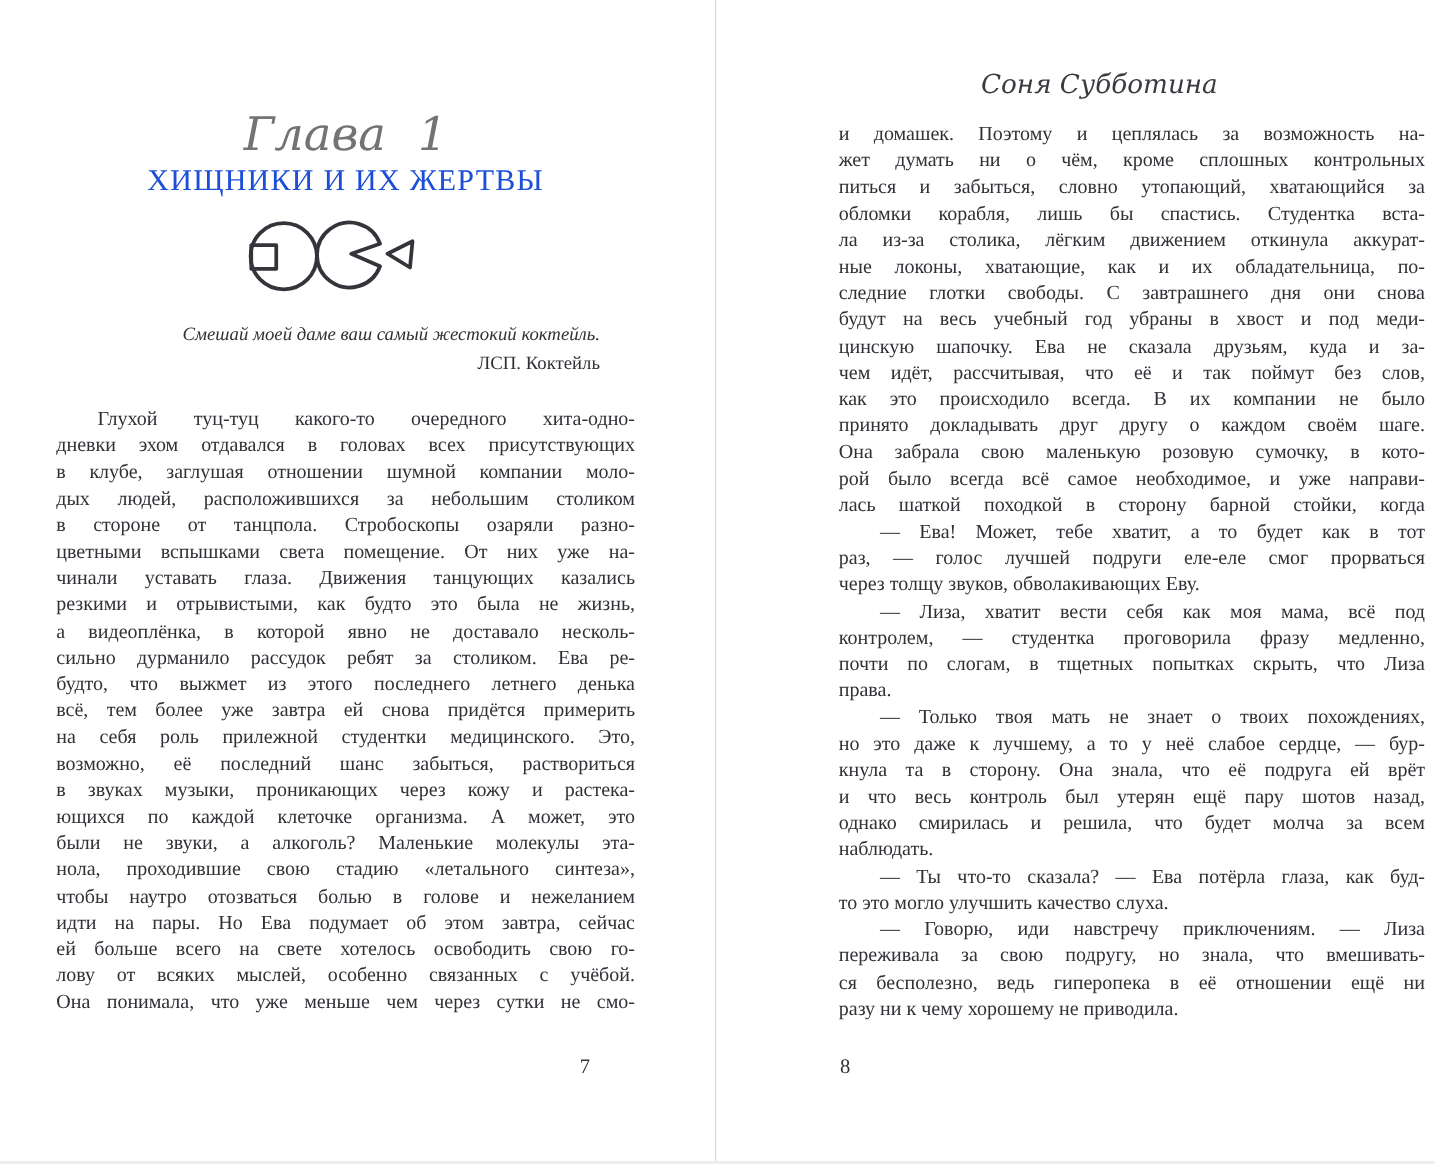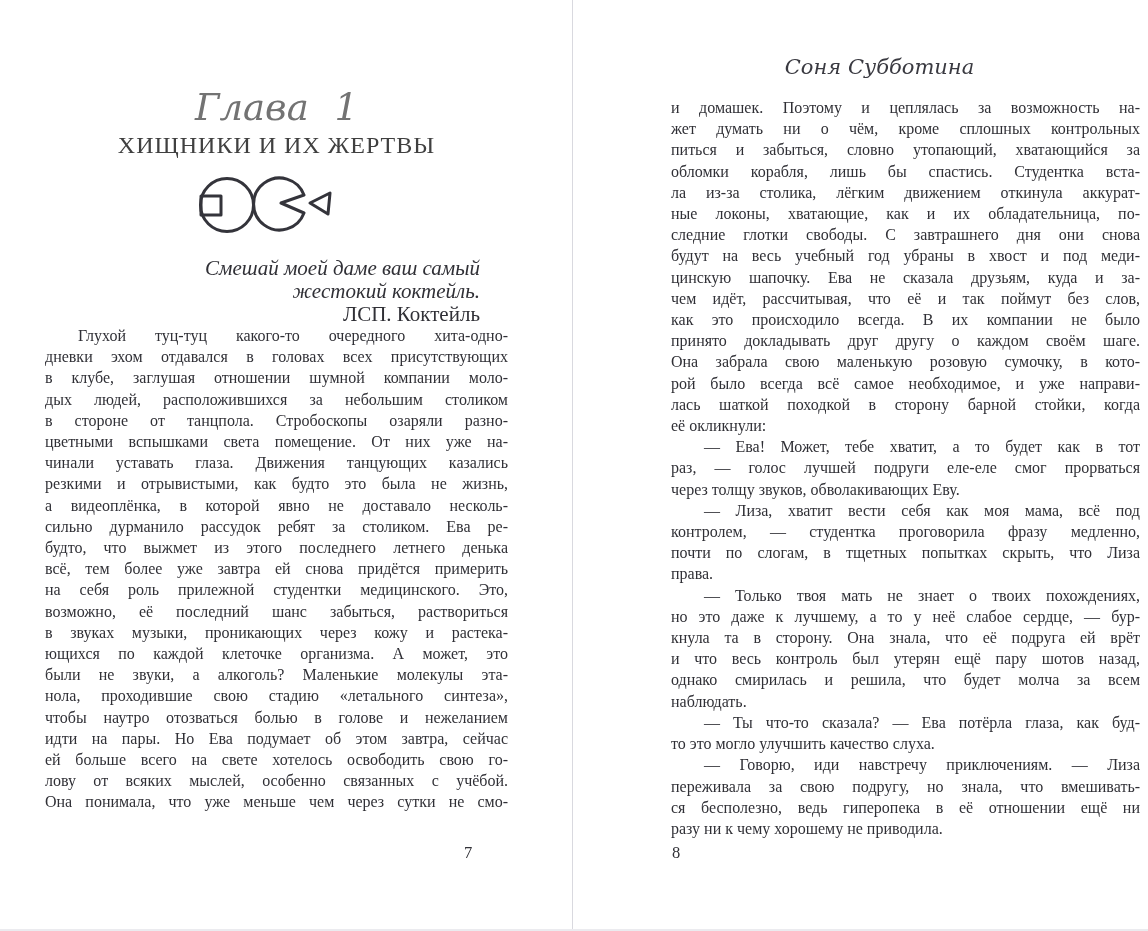--- a/index.html
+++ b/index.html
@@ -14,24 +14,24 @@
   .page-left{left:45px;width:463px;}
   .page-right{left:671px;width:469px;}
 
   .chapter-label{
     position:absolute;top:88px;left:0;right:0;text-align:center;
     font-family:"DejaVu Serif", serif;font-style:italic;
     font-size:37px;line-height:40px;color:#737373;word-spacing:14px;
   }
   .chapter-title{
     position:absolute;top:132px;left:0;right:0;text-align:center;
-    font-size:24px;line-height:26px;letter-spacing:1px;color:#404040;
+    font-size:24px;line-height:26px;letter-spacing:1px;color:#1d4ed8;
   }
   .ornament{position:absolute;top:172px;left:150px;width:142px;height:66px;}
-  .epigraph{position:absolute;top:257px;left:101px;width:334px;text-align:right;font-size:21px;line-height:23px;}
+  .epigraph{position:absolute;top:257px;left:101px;width:334px;text-align:right;font-size:15px;line-height:23px;}
   .epigraph-text{font-style:italic;}
   .page-body{position:absolute;left:0;right:0;font-size:16px;line-height:21.2px;}
   #left-body{top:325px;}
   #right-body{top:97px;}
   .line{text-align:justify;text-align-last:justify;}
   .line.lastline{text-align-last:left;}
   .line.indent{text-indent:33px;}
   .running-head{
     position:absolute;top:54px;left:-26px;right:26px;text-align:center;
     font-family:"DejaVu Serif", serif;font-style:italic;
@@ -99,21 +99,20 @@
       <div class="line">ные локоны, хватающие, как и их обладательница, по-</div>
       <div class="line">следние глотки свободы. С завтрашнего дня они снова</div>
       <div class="line">будут на весь учебный год убраны в хвост и под меди-</div>
       <div class="line">цинскую шапочку. Ева не сказала друзьям, куда и за-</div>
       <div class="line">чем идёт, рассчитывая, что её и так поймут без слов,</div>
       <div class="line">как это происходило всегда. В их компании не было</div>
       <div class="line">принято докладывать друг другу о каждом своём шаге.</div>
       <div class="line">Она забрала свою маленькую розовую сумочку, в кото-</div>
       <div class="line">рой было всегда всё самое необходимое, и уже направи-</div>
       <div class="line">лась шаткой походкой в сторону барной стойки, когда</div>
-      <div class="line lastline">её окликнули:</div>
       <div class="line indent">— Ева! Может, тебе хватит, а то будет как в тот</div>
       <div class="line">раз, — голос лучшей подруги еле-еле смог прорваться</div>
       <div class="line lastline">через толщу звуков, обволакивающих Еву.</div>
       <div class="line indent">— Лиза, хватит вести себя как моя мама, всё под</div>
       <div class="line">контролем, — студентка проговорила фразу медленно,</div>
       <div class="line">почти по слогам, в тщетных попытках скрыть, что Лиза</div>
       <div class="line lastline">права.</div>
       <div class="line indent">— Только твоя мать не знает о твоих похождениях,</div>
       <div class="line">но это даже к лучшему, а то у неё слабое сердце, — бур-</div>
       <div class="line">кнула та в сторону. Она знала, что её подруга ей врёт</div>

